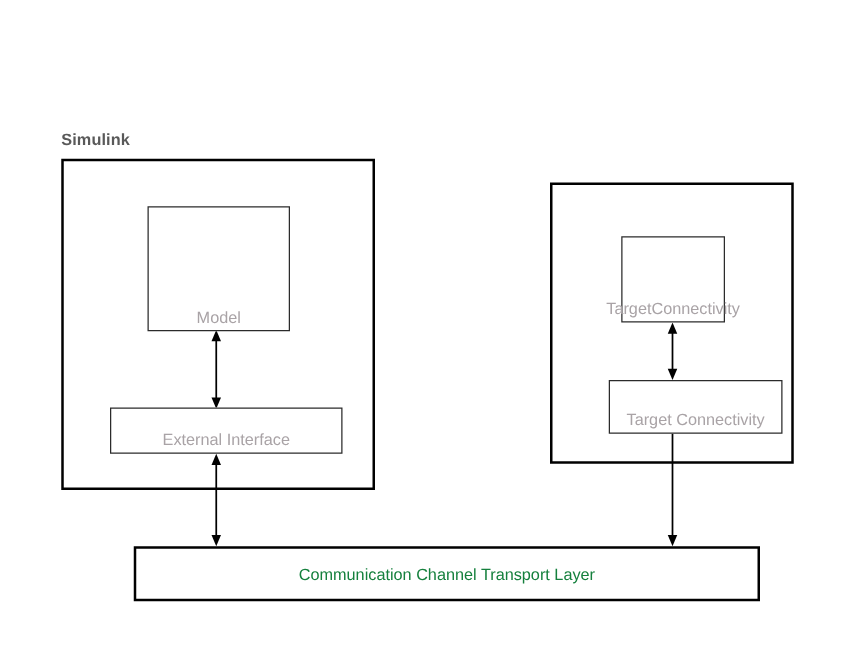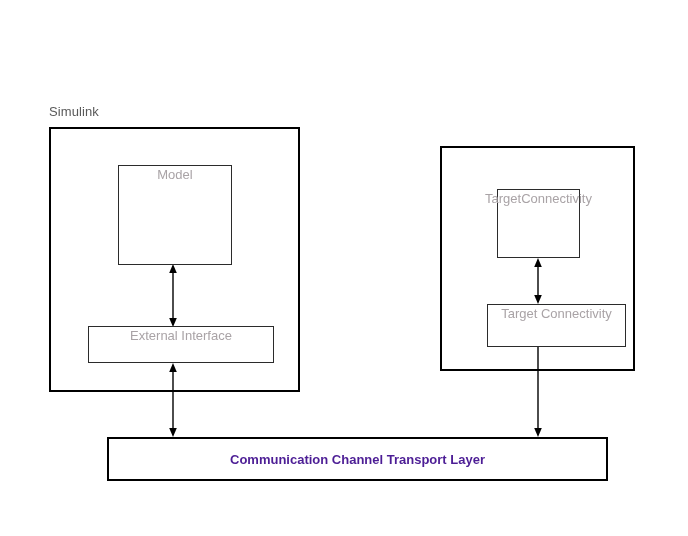--- a/index.html
+++ b/index.html
@@ -12,60 +12,59 @@
     width: 688px;
     height: 536px;
     background: #ffffff;
     font-family: "Liberation Sans", sans-serif;
     overflow: hidden;
   }
   
   .group-label {
     position: absolute;
     font-size: 13px;
-    font-weight: normal;
+    font-weight: bold;
     color: #595959;
     white-space: nowrap;
     letter-spacing: 0.1px;
   }
   
   .container-box {
     position: absolute;
     border: 2px solid #000000;
     background: transparent;
     box-sizing: border-box;
   }
   
   .inner-box {
     position: absolute;
     border: 1px solid #2b2b2b;
     background: #ffffff;
     box-sizing: border-box;
     display: flex;
-    align-items: flex-start;
+    align-items: flex-end;
     justify-content: center;
     text-align: center;
     font-size: 13px;
     color: #a9a3a6;
     line-height: 1.45;
     z-index: 3;
   }
   
   .bar-box {
     position: absolute;
     border: 2px solid #000000;
     background: #ffffff;
     box-sizing: border-box;
     display: flex;
     align-items: center;
     justify-content: center;
     font-size: 13px;
-    color: #4c1d95;
+    color: #15803d;
     z-index: 3;
-    font-weight: bold;
   }
   
   .connector {
     position: absolute;
     z-index: 2;
     overflow: visible;
   }
   .connector line {
     stroke: #000000;
     stroke-width: 1.4;

